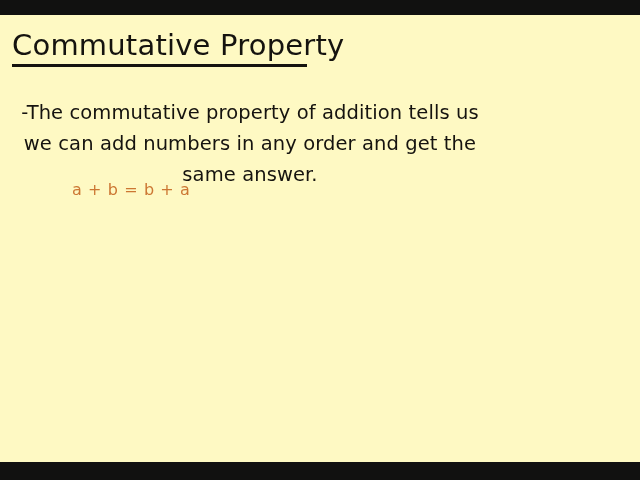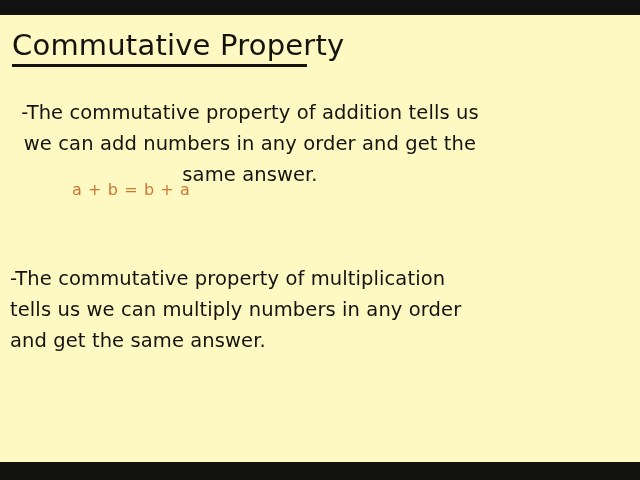--- a/index.html
+++ b/index.html
@@ -98,19 +98,18 @@
 
     <div class="title-block">
       <h1 class="slide-title">Commutative Property</h1>
       <div class="title-rule"></div>
     </div>
 
     <p class="para para-addition">-The commutative property of addition tells us we can add numbers in any order and get the same answer.</p>
 
     <div class="equation">a + b = b + a</div>
 
-    <p class="para para-multiplication">-The commutative property of multiplication tells us we can multiply numbers in any order and get the same answer.</p>
 
   </div>
 
   <div class="letterbox letterbox-bottom"></div>
 
 </div>
 
 </body></html>

